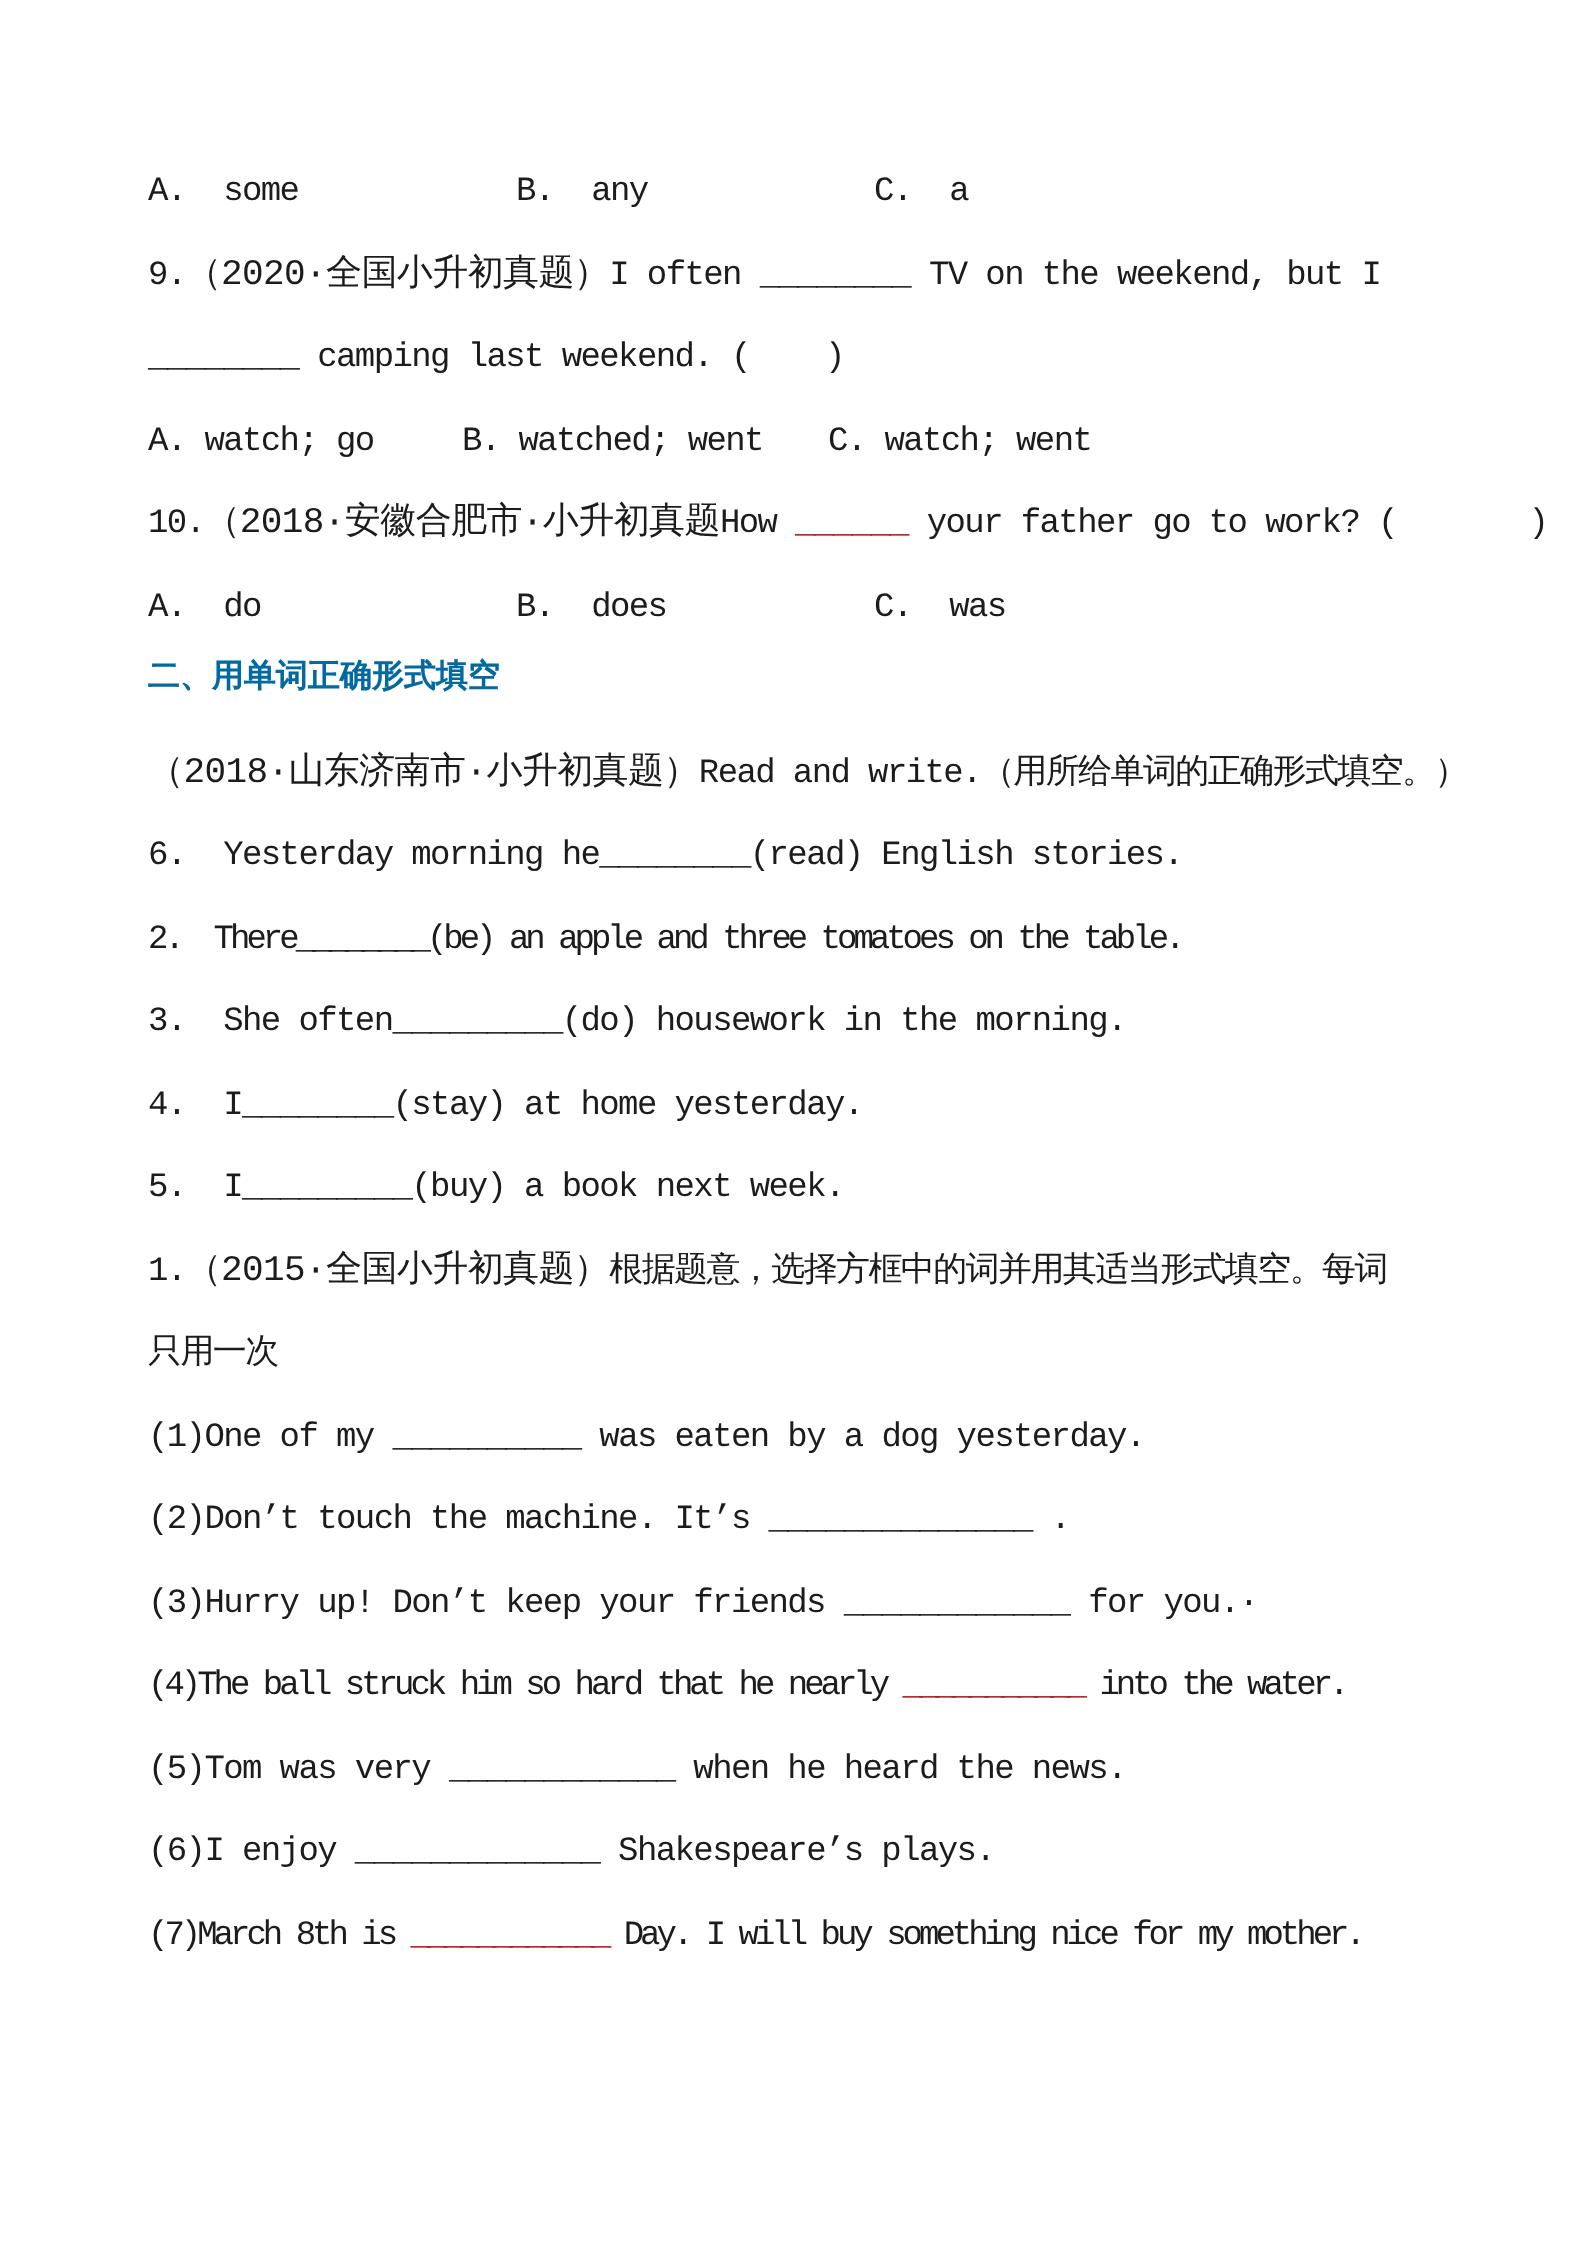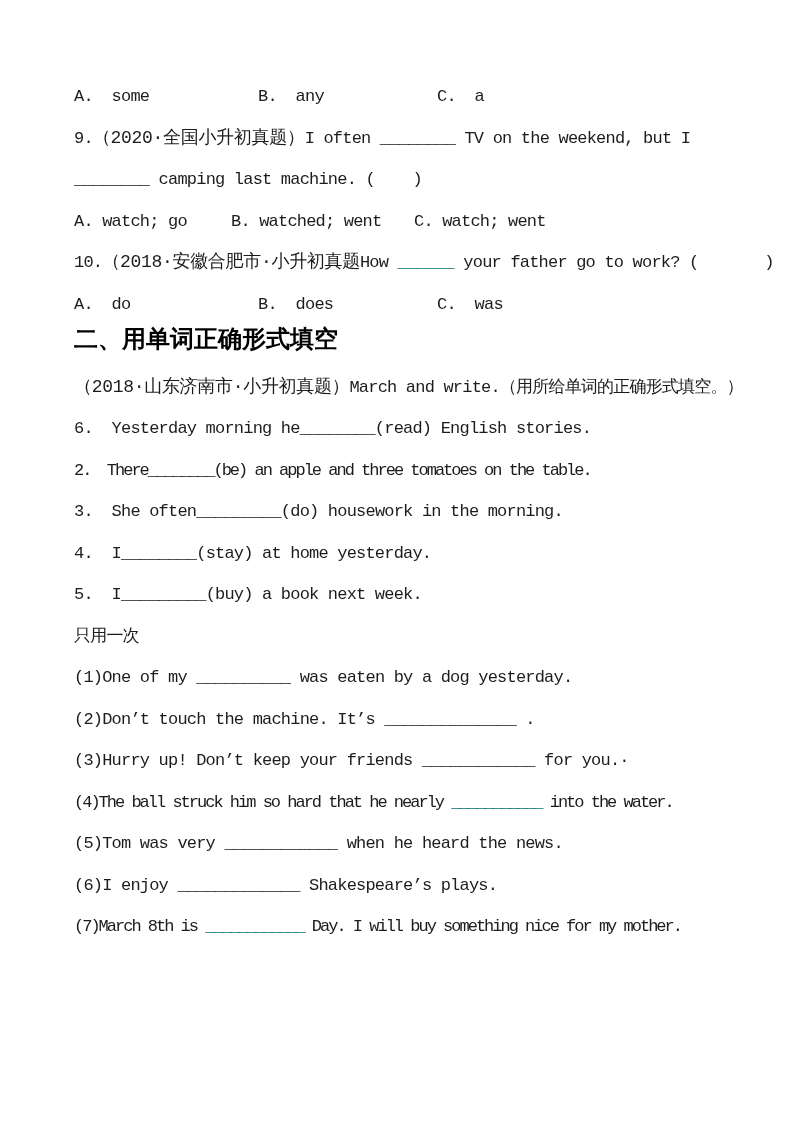--- a/index.html
+++ b/index.html
@@ -29,63 +29,64 @@
     font-size: 17px;
     letter-spacing: -0.8px;
     white-space: pre;
   }
   .line.tight {
     letter-spacing: -2px;
   }
   .line.heading {
     font-family: "Liberation Sans", "DejaVu Sans", sans-serif;
     font-weight: bold;
-    font-size: 24px;
+    font-size: 16px;
     letter-spacing: 0;
     margin-top: -7px;
     margin-bottom: 7px;
-    color: #000000;
+    color: #0369a1;
   }
   .seg { }
   .cite {
     font-size: 18px;
     letter-spacing: -0.3px;
   }
   .blank { }
   .blank.grey {
-    color: #0f766e;
+    color: #b91c1c;
   }
   .opt {
     position: absolute;
     top: 0;
   }
   .opt.a { left: 0; }
   .opt.b-wide { left: 184px; }
   .opt.c-wide { left: 363px; }
   .opt.b-narrow { left: 157px; }
   .opt.c-narrow { left: 320px; margin-left: 20px; }
 </style>
 </head>
 <body>
 
 <div class="page">
   <div class="content">
       <div class="line"><span class="opt a">A.  some</span><span class="opt b-wide">B.  any</span><span class="opt c-wide">C.  a</span></div>
       <div class="line"><span class="seg">9.</span><span class="seg cite">（2020·全国小升初真题）</span><span class="seg">I often </span><span class="seg blank">________</span><span class="seg"> TV on the weekend, but I</span></div>
-      <div class="line"><span class="seg blank">________</span><span class="seg"> camping last machine. (    )</span></div>
+      <div class="line"><span class="seg blank">________</span><span class="seg"> camping last weekend. (    )</span></div>
       <div class="line"><span class="opt a">A. watch; go</span><span class="opt b-narrow">B. watched; went</span><span class="opt c-narrow">C. watch; went</span></div>
       <div class="line"><span class="seg">10.</span><span class="seg cite">（2018·安徽合肥市·小升初真题</span><span class="seg">How </span><span class="seg blank grey">______</span><span class="seg"> your father go to work? (       )</span></div>
       <div class="line"><span class="opt a">A.  do</span><span class="opt b-wide">B.  does</span><span class="opt c-wide">C.  was</span></div>
       <div class="line heading">二、用单词正确形式填空</div>
-      <div class="line"><span class="seg cite">（2018·山东济南市·小升初真题）</span><span class="seg">March and write.（用所给单词的正确形式填空。）</span></div>
+      <div class="line"><span class="seg cite">（2018·山东济南市·小升初真题）</span><span class="seg">Read and write.（用所给单词的正确形式填空。）</span></div>
       <div class="line"><span class="seg">6.  Yesterday morning he</span><span class="seg blank">________</span><span class="seg">(read) English stories.</span></div>
       <div class="line tight"><span class="seg">2.  There</span><span class="seg blank">________</span><span class="seg">(be) an apple and three tomatoes on the table.</span></div>
       <div class="line"><span class="seg">3.  She often</span><span class="seg blank">_________</span><span class="seg">(do) housework in the morning.</span></div>
       <div class="line"><span class="seg">4.  I</span><span class="seg blank">________</span><span class="seg">(stay) at home yesterday.</span></div>
       <div class="line"><span class="seg">5.  I</span><span class="seg blank">_________</span><span class="seg">(buy) a book next week.</span></div>
+      <div class="line"><span class="seg">1.</span><span class="seg cite">（2015·全国小升初真题）</span><span class="seg">根据题意，选择方框中的词并用其适当形式填空。每词</span></div>
       <div class="line"><span class="seg">只用一次</span></div>
       <div class="line"><span class="seg">(1)One of my </span><span class="seg blank">__________</span><span class="seg"> was eaten by a dog yesterday.</span></div>
       <div class="line"><span class="seg">(2)Don’t touch the machine. It’s </span><span class="seg blank">______________</span><span class="seg"> .</span></div>
       <div class="line"><span class="seg">(3)Hurry up! Don’t keep your friends </span><span class="seg blank">____________</span><span class="seg"> for you.·</span></div>
       <div class="line tight"><span class="seg">(4)The ball struck him so hard that he nearly </span><span class="seg blank grey">___________</span><span class="seg"> into the water.</span></div>
       <div class="line"><span class="seg">(5)Tom was very </span><span class="seg blank">____________</span><span class="seg"> when he heard the news.</span></div>
       <div class="line"><span class="seg">(6)I enjoy </span><span class="seg blank">_____________</span><span class="seg"> Shakespeare’s plays.</span></div>
       <div class="line tight"><span class="seg">(7)March 8th is </span><span class="seg blank grey">____________</span><span class="seg"> Day. I will buy something nice for my mother.</span></div>
     </div>
 </div>

